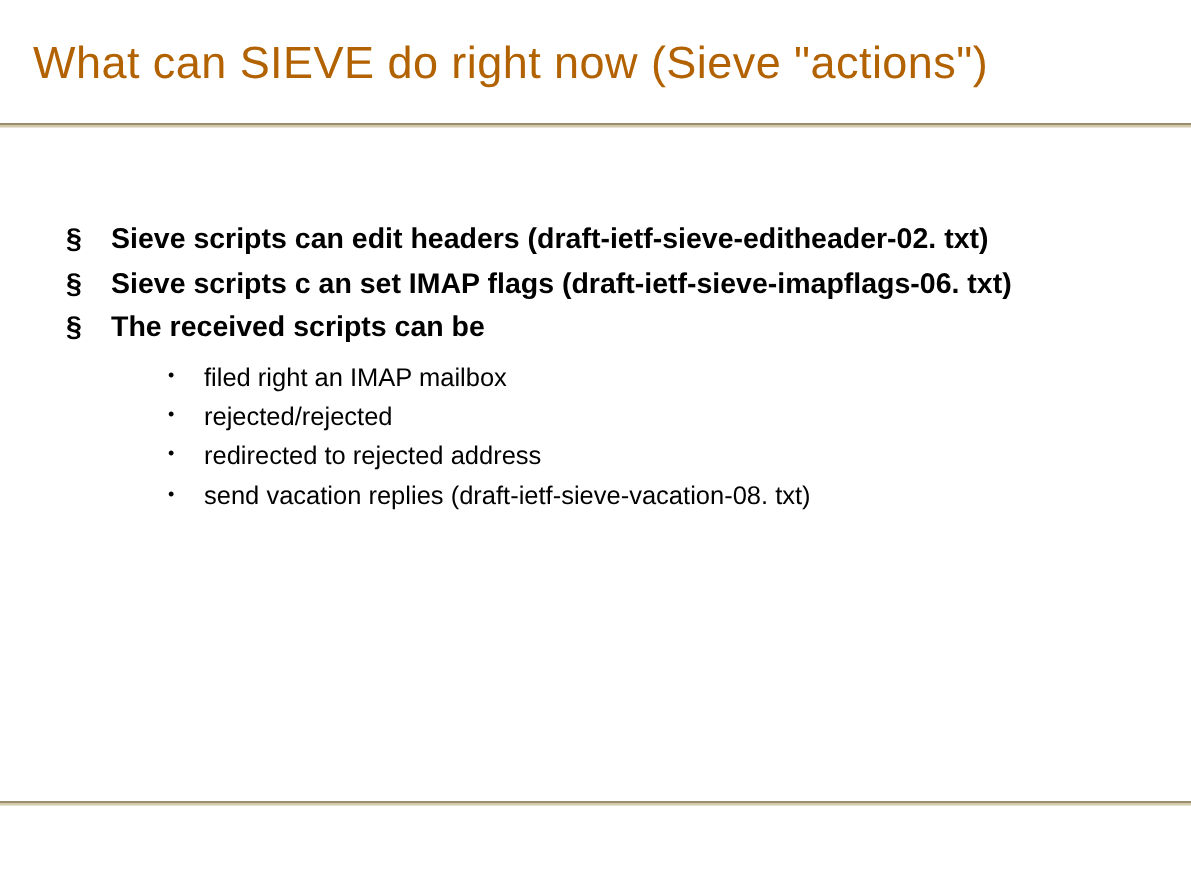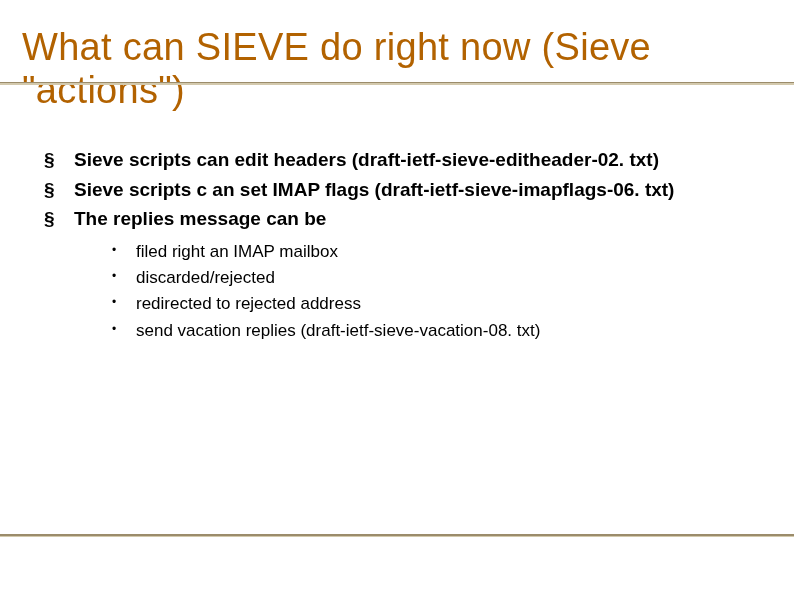--- a/index.html
+++ b/index.html
@@ -16,21 +16,21 @@
     position: relative;
     width: 794px;
     height: 595px;
     box-sizing: border-box;
   }
   .title {
     position: absolute;
     top: 26px;
     left: 22px;
     right: 22px;
-    font-size: 38px;
+    font-size: 30px;
     color: #b26200;
     font-weight: normal;
     letter-spacing: 0.3px;
   }
   .rule-top {
     position: absolute;
     top: 82px;
     left: 0;
     right: 0;
     height: 3px;
@@ -101,27 +101,27 @@
 
   <div class="body">
     <ul class="level1">
       <li>
         <span>Sieve scripts can edit headers (draft-ietf-sieve-editheader-02. txt)</span>
       </li>
       <li>
         <span>Sieve scripts c an set IMAP flags (draft-ietf-sieve-imapflags-06. txt)</span>
       </li>
       <li>
-        <span>The replies message can be</span>
+        <span>The received scripts can be</span>
         <ul class="level2">
           <li>
             <span>filed right an IMAP mailbox</span>
           </li>
           <li>
-            <span>discarded/rejected</span>
+            <span>rejected/rejected</span>
           </li>
           <li>
             <span>redirected to rejected address</span>
           </li>
           <li>
             <span>send vacation replies (draft-ietf-sieve-vacation-08. txt)</span>
           </li>
         </ul>
       </li>
     </ul>

